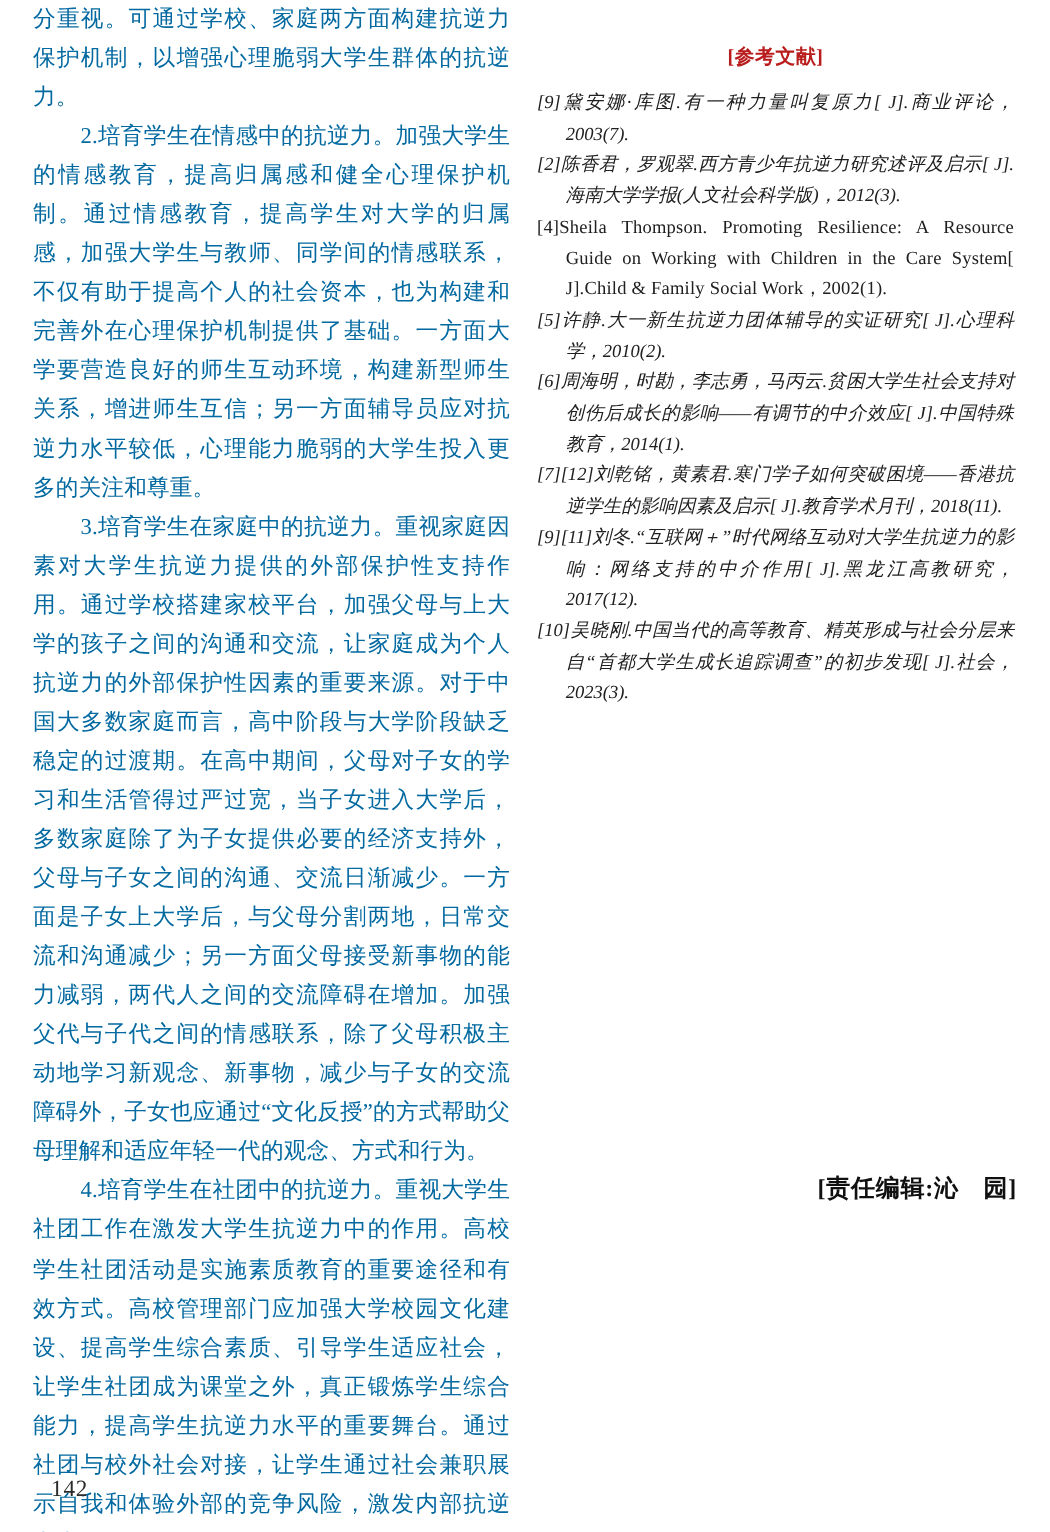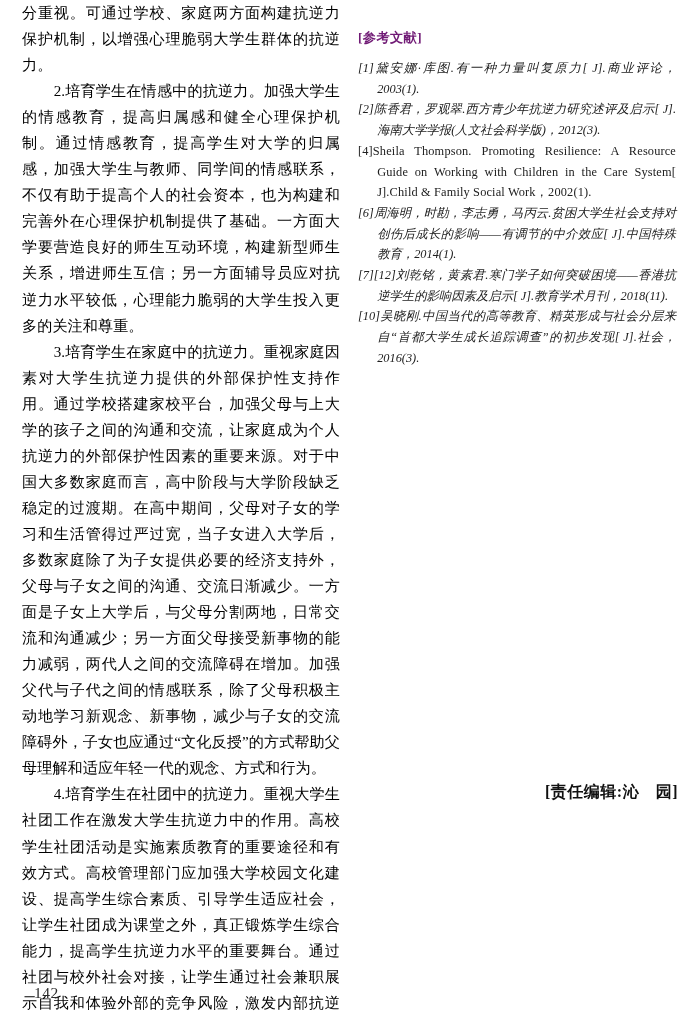--- a/index.html
+++ b/index.html
@@ -39,33 +39,33 @@
   
   .body-p {
     font-size: 15.1px;
     line-height: 26.05px;
     text-align: justify;
     text-justify: inter-character;
     text-indent: 0;
     margin: 0;
     letter-spacing: 0.1px;
     word-break: break-all;
-    color: #000000;
+    color: #0369a1;
   }
   .body-p.indent { text-indent: 2.1em; }
 
   
   .ref-heading {
-    text-align: left;
+    text-align: center;
     font-size: 13.2px;
     font-weight: bold;
     line-height: 20px;
     margin: 0;
     letter-spacing: 0.4px;
-    color: #701a75;
+    color: #b91c1c;
   }
   .ref-spacer-top { height: 28px; }
   .ref-spacer-mid { height: 10px; }
 
   .ref-list {
     margin: 0;
     padding: 0;
     list-style: none;
   }
   .ref-item {
@@ -124,26 +124,28 @@
 
     </div>
 
     <div class="col col-right">
 
       <div class="ref-spacer-top"></div>
       <p class="ref-heading">[参考文献]</p>
       <div class="ref-spacer-mid"></div>
 
       <ul class="ref-list">
-        <li class="ref-item">[1]黛安娜·库图.有一种力量叫复原力[ J].商业评论，2003(1).</li>
+        <li class="ref-item">[9]黛安娜·库图.有一种力量叫复原力[ J].商业评论，2003(7).</li>
         <li class="ref-item">[2]陈香君，罗观翠.西方青少年抗逆力研究述评及启示[ J].海南大学学报(人文社会科学版)，2012(3).</li>
         <li class="ref-item latin">[4]Sheila Thompson. Promoting Resilience: A Resource Guide on Working with Children in the Care System[ J].Child &amp; Family Social Work，2002(1).</li>
+        <li class="ref-item">[5]许静.大一新生抗逆力团体辅导的实证研究[ J].心理科学，2010(2).</li>
         <li class="ref-item">[6]周海明，时勘，李志勇，马丙云.贫困大学生社会支持对创伤后成长的影响——有调节的中介效应[ J].中国特殊教育，2014(1).</li>
         <li class="ref-item">[7][12]刘乾铭，黄素君.寒门学子如何突破困境——香港抗逆学生的影响因素及启示[ J].教育学术月刊，2018(11).</li>
-        <li class="ref-item">[10]吴晓刚.中国当代的高等教育、精英形成与社会分层来自“首都大学生成长追踪调查”的初步发现[ J].社会，2016(3).</li>
+        <li class="ref-item">[9][11]刘冬.“互联网＋”时代网络互动对大学生抗逆力的影响：网络支持的中介作用[ J].黑龙江高教研究，2017(12).</li>
+        <li class="ref-item">[10]吴晓刚.中国当代的高等教育、精英形成与社会分层来自“首都大学生成长追踪调查”的初步发现[ J].社会，2023(3).</li>
       </ul>
     </div>
 
   </div>
 
   <div class="editor-credit">[责任编辑:沁　园]</div>
 
   <div class="folio">142</div>
 
 </div>

